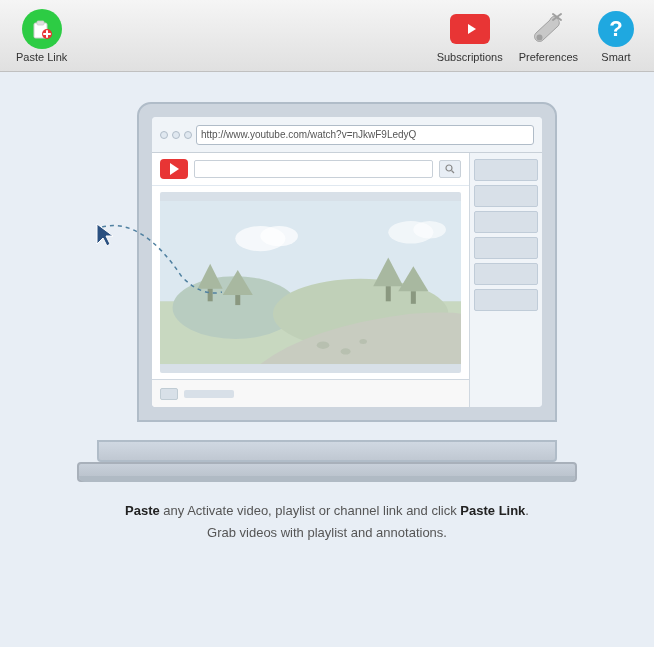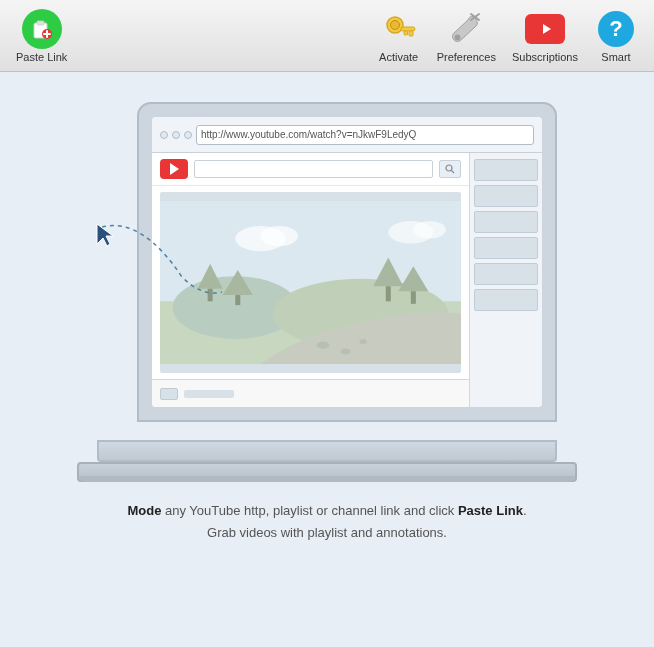--- a/index.html
+++ b/index.html
@@ -351,58 +351,46 @@
           </svg>
         </div>
       </div>
     </div>
     <span class="btn-label">Paste Link</span>
   </div>
 
 
   <div class="spacer"></div>
 
-  <div class="toolbar-btn">
-    <div class="icon-area key-icon">
-      <svg viewBox="0 0 34 34" fill="none" xmlns="http://www.w3.org/2000/svg">
-        <circle cx="13" cy="13" r="8" fill="#f5c842" stroke="#d4a820" stroke-width="1.5"></circle>
-        <circle cx="13" cy="13" r="4.5" fill="#e8b830" stroke="#c49010" stroke-width="1"></circle>
-        <rect x="19" y="15" width="14" height="4" rx="2" fill="#f5c842" stroke="#d4a820" stroke-width="1"></rect>
-        <rect x="27" y="19" width="4" height="5" rx="1" fill="#f5c842" stroke="#d4a820" stroke-width="1"></rect>
-        <rect x="22" y="19" width="3.5" height="4" rx="1" fill="#f5c842" stroke="#d4a820" stroke-width="1"></rect>
-      </svg>
-    </div>
-    <span class="btn-label">Activate</span>
-  </div>
-
-  <div class="toolbar-btn">
-    <div class="icon-area prefs-icon">
-      <svg viewBox="0 0 34 34" fill="none" xmlns="http://www.w3.org/2000/svg">
-
-        <path d="M26 6 C29 9 29 13 26 15 L12 28 C10 30 7 30 5 28 C3 26 3 23 5 21 L19 8 C20 5 23 3 26 6Z" fill="#c8c8c8" stroke="#a0a0a0" stroke-width="1"></path>
-        <circle cx="8.5" cy="25.5" r="3" fill="#a0a0a0"></circle>
-
-        <line x1="22" y1="8" x2="30" y2="2" stroke="#a0a0a0" stroke-width="2" stroke-linecap="round"></line>
-        <line x1="30" y1="8" x2="22" y2="2" stroke="#a0a0a0" stroke-width="2" stroke-linecap="round"></line>
-      </svg>
-    </div>
-    <span class="btn-label">Preferences</span>
-  </div>
 
   <div class="toolbar-btn">
     <div class="icon-area">
       <div class="subs-container">
         <div class="subs-icon">
           <svg viewBox="0 0 20 18" fill="none">
             <polygon points="8,4 16,9 8,14" fill="white"></polygon>
           </svg>
         </div>
       </div>
     </div>
     <span class="btn-label">Subscriptions</span>
+  </div>
+
+  <div class="toolbar-btn">
+    <div class="icon-area prefs-icon">
+      <svg viewBox="0 0 34 34" fill="none" xmlns="http://www.w3.org/2000/svg">
+
+        <path d="M26 6 C29 9 29 13 26 15 L12 28 C10 30 7 30 5 28 C3 26 3 23 5 21 L19 8 C20 5 23 3 26 6Z" fill="#c8c8c8" stroke="#a0a0a0" stroke-width="1"></path>
+        <circle cx="8.5" cy="25.5" r="3" fill="#a0a0a0"></circle>
+
+        <line x1="22" y1="8" x2="30" y2="2" stroke="#a0a0a0" stroke-width="2" stroke-linecap="round"></line>
+        <line x1="30" y1="8" x2="22" y2="2" stroke="#a0a0a0" stroke-width="2" stroke-linecap="round"></line>
+      </svg>
+    </div>
+    <span class="btn-label">Preferences</span>
   </div>
 
   <div class="toolbar-btn">
     <div class="icon-area">
       <div class="help-circle">
         <span>?</span>
       </div>
     </div>
     <span class="btn-label">Smart</span>
   </div>
@@ -503,17 +491,17 @@
       </div>
     </div>
 
     <div class="laptop-base"></div>
 
     <div class="laptop-foot"></div>
   </div>
 
   <div class="caption-area">
     <div>
-      <strong>Mode</strong><span> any YouTube http, playlist or channel link and click </span><strong>Paste Link</strong><span>.</span>
+      <strong>Paste</strong><span> any Activate video, playlist or channel link and click </span><strong>Paste Link</strong><span>.</span>
     </div>
     <div>Grab videos with playlist and annotations.</div>
   </div>
 </div>
 
 </body></html>

